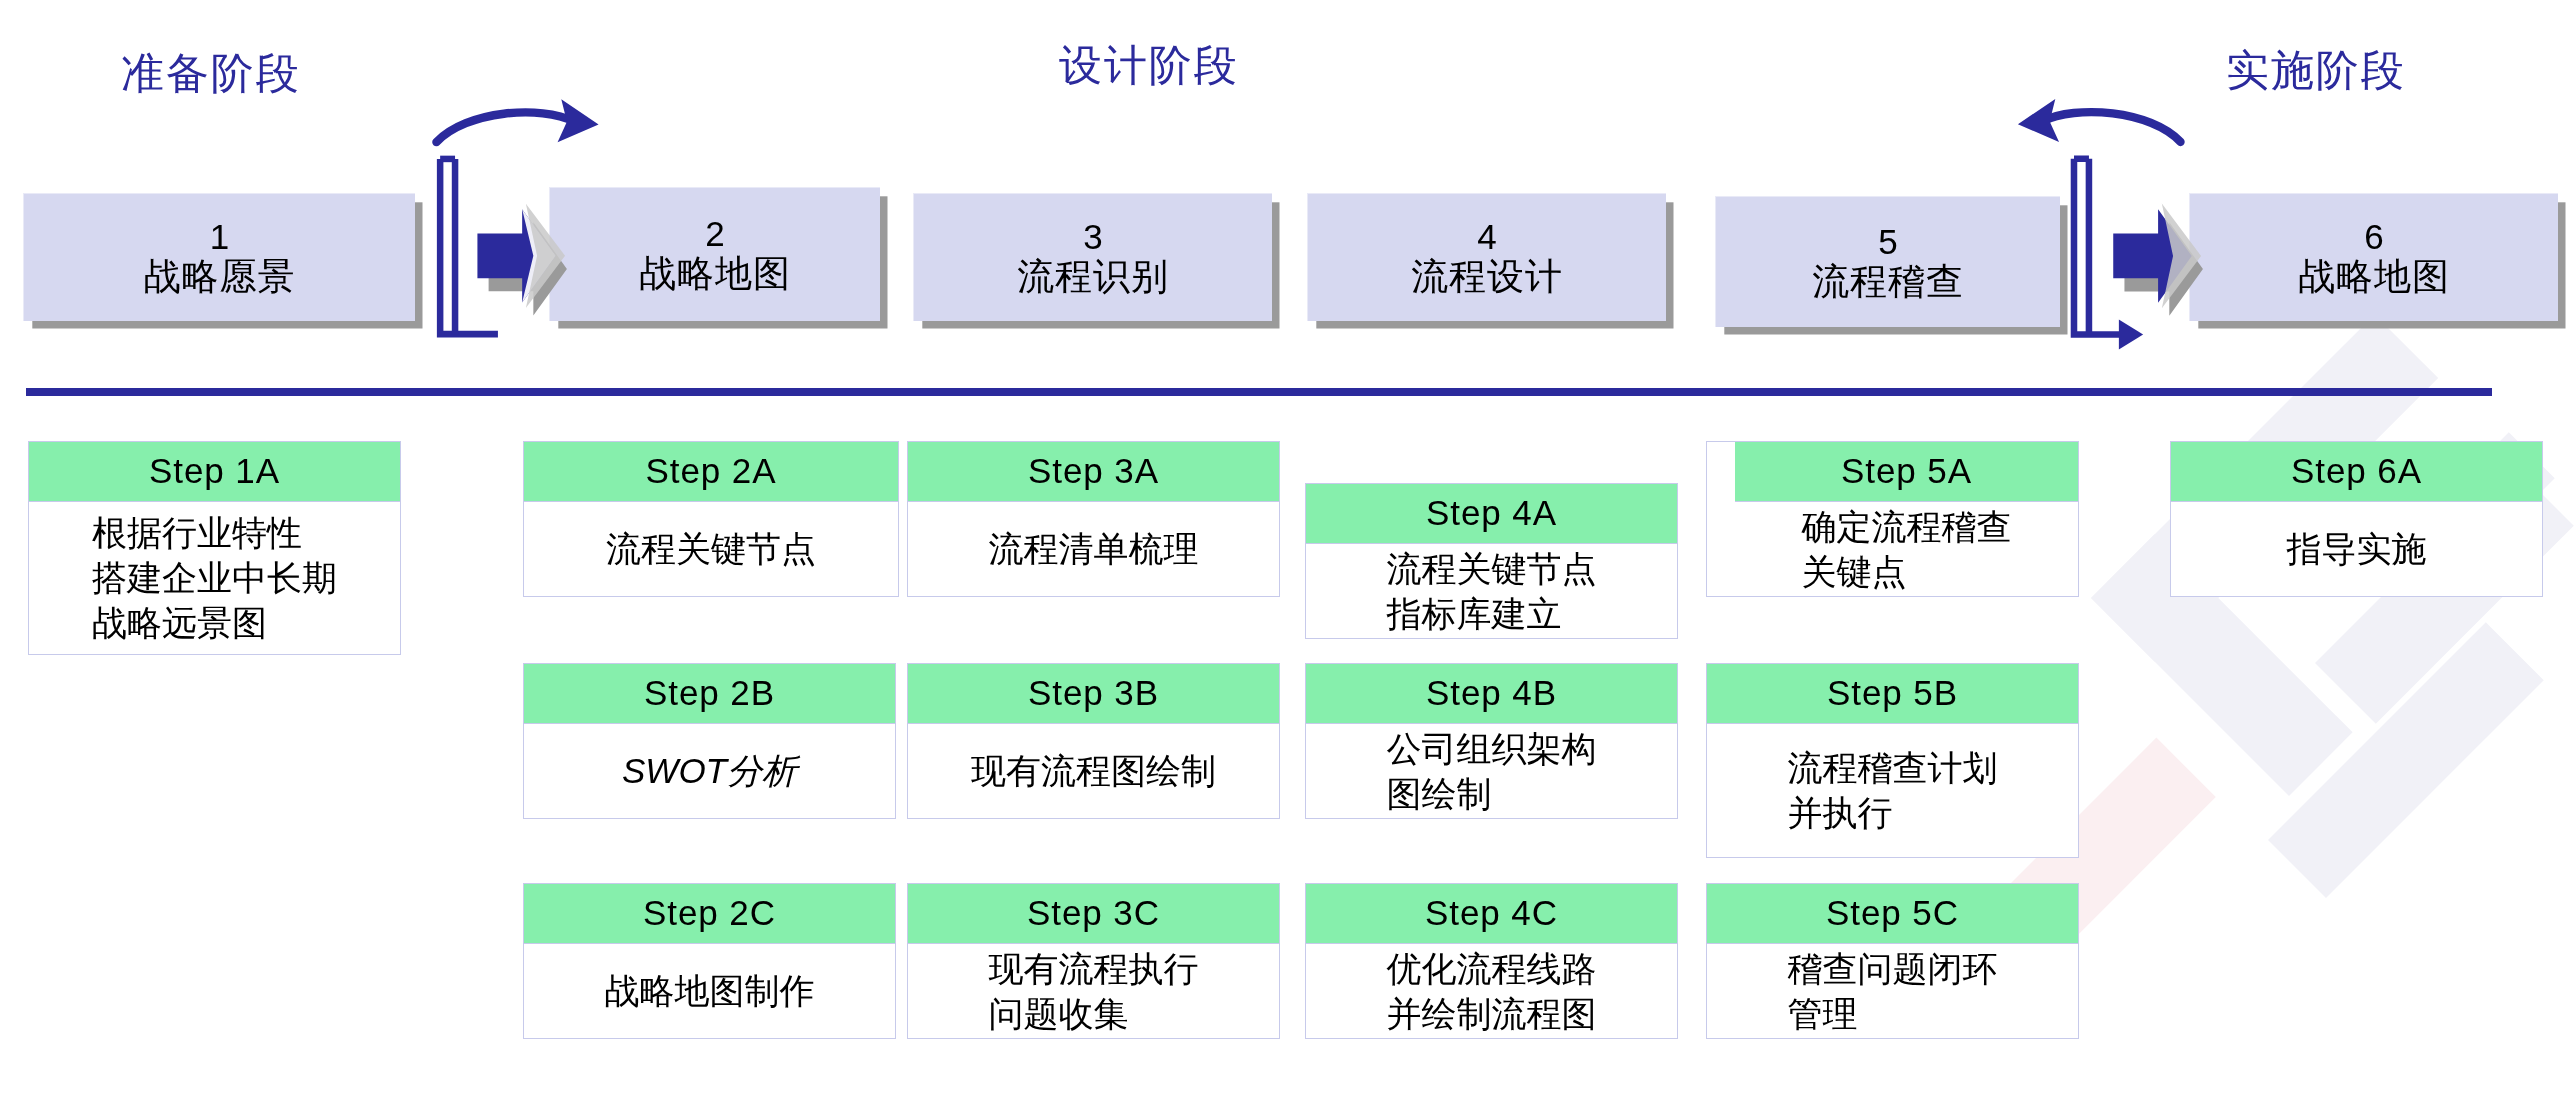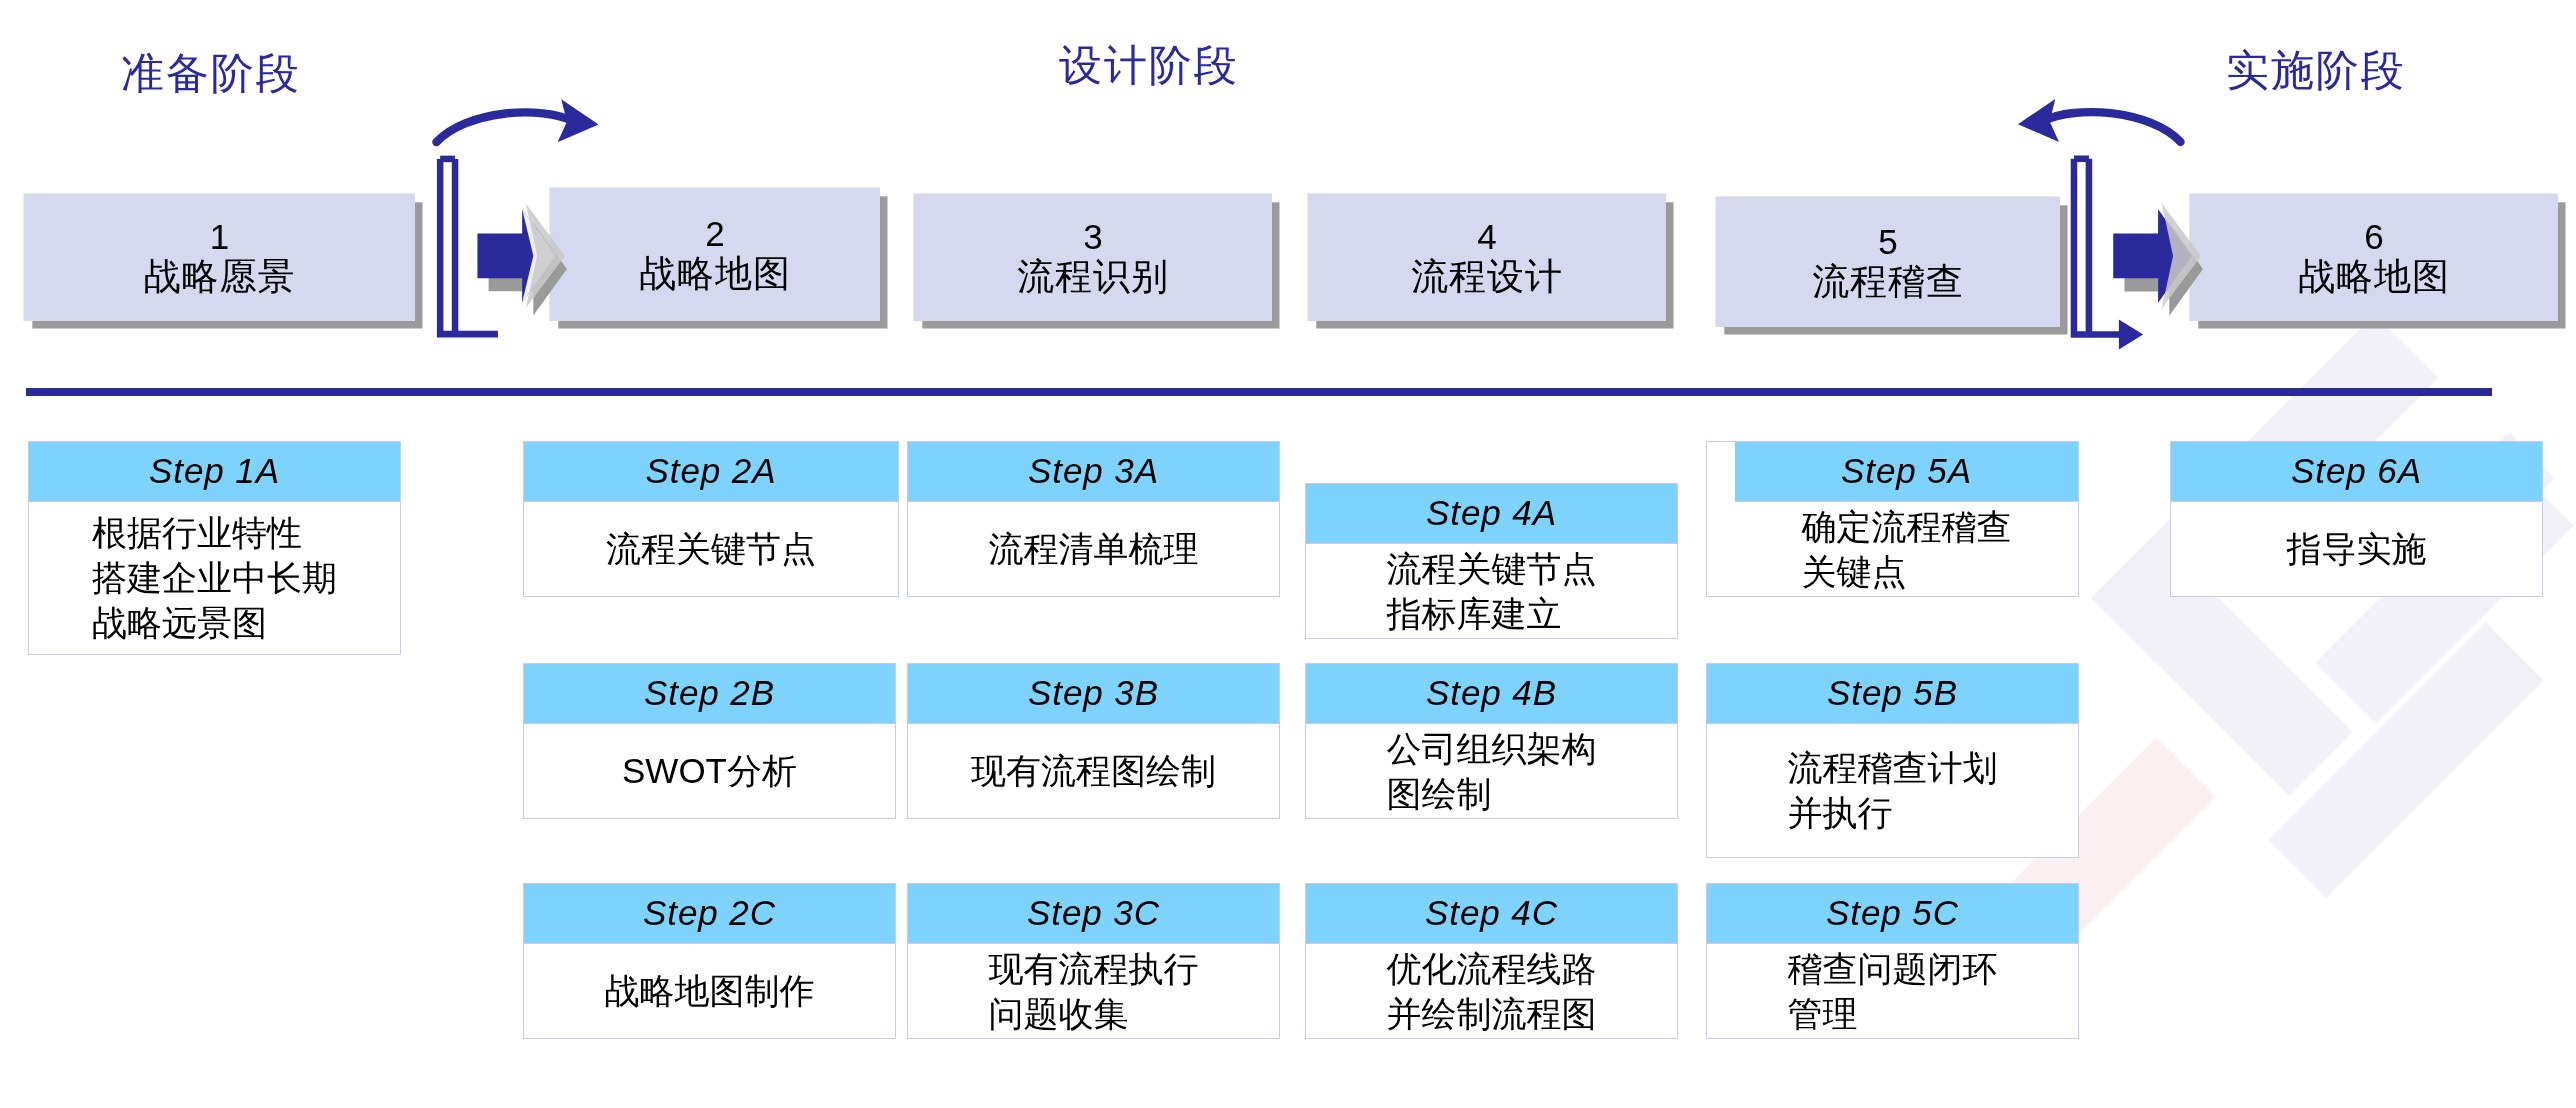--- a/index.html
+++ b/index.html
@@ -56,30 +56,29 @@
   }
 
   
   .stepcard{
     position:absolute;
     box-sizing:border-box;
     border:1.9px solid #c7caeb;
     background:#ffffff;
   }
   .stepcard .hd{
-    background:#7dd3fc;
+    background:#86efac;
     border-bottom:1.9px solid #c7caeb;
     text-align:center;
     color:#000;
     font-size:35px;
     line-height:1;
     padding:11.2px 0 13px 0;
     letter-spacing:0.9px;
     white-space:nowrap;
-    font-style:italic;
   }
   .stepcard .bd{
     display:flex;
     align-items:center;
     justify-content:center;
     text-align:left;
     color:#000;
     font-size:35px;
     line-height:1.28;
     padding:3.7px 5.6px;
@@ -183,21 +182,21 @@
 搭建企业中长期
 战略远景图</div>
   </div>
 
   <div class="stepcard" style="left:523px;top:441px;width:376px;height:156px;">
     <div class="hd">Step 2A</div>
     <div class="bd" style="height:calc(100% - 59px);white-space:pre-line;">流程关键节点</div>
   </div>
   <div class="stepcard" style="left:523px;top:663px;width:373px;height:156px;">
     <div class="hd">Step 2B</div>
-    <div class="bd" style="height:calc(100% - 59px);white-space:pre-line;">SWOT分析</div>
+    <div class="bd" style="height:calc(100% - 59px);white-space:pre-line;font-style:italic;">SWOT分析</div>
   </div>
   <div class="stepcard" style="left:523px;top:883px;width:373px;height:156px;">
     <div class="hd">Step 2C</div>
     <div class="bd" style="height:calc(100% - 59px);white-space:pre-line;">战略地图制作</div>
   </div>
 
   <div class="stepcard" style="left:907px;top:441px;width:373px;height:156px;">
     <div class="hd">Step 3A</div>
     <div class="bd" style="height:calc(100% - 59px);white-space:pre-line;">流程清单梳理</div>
   </div>

